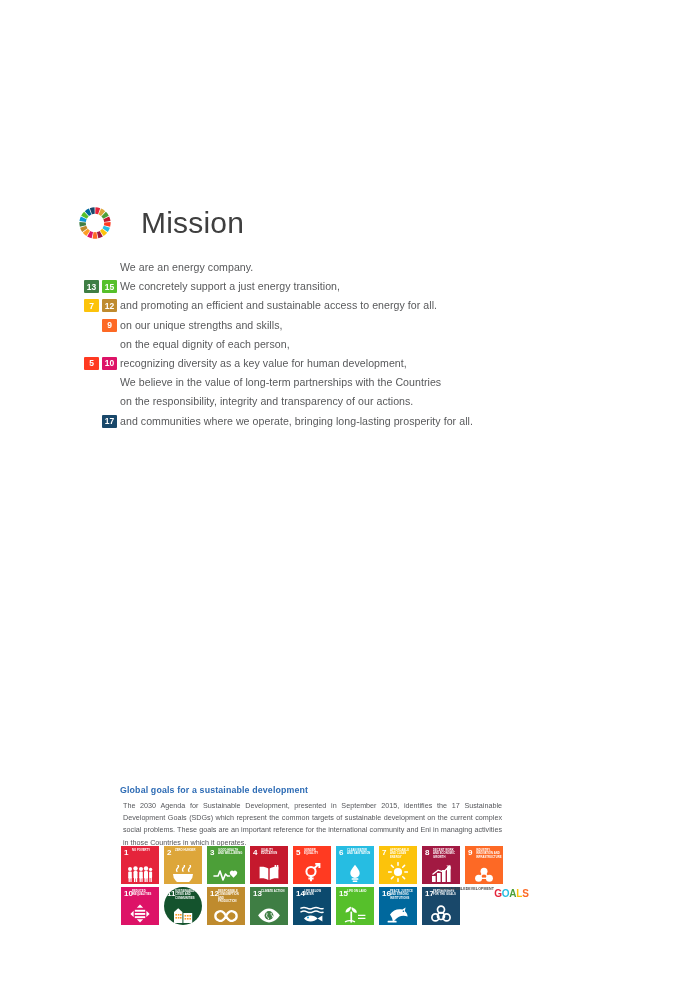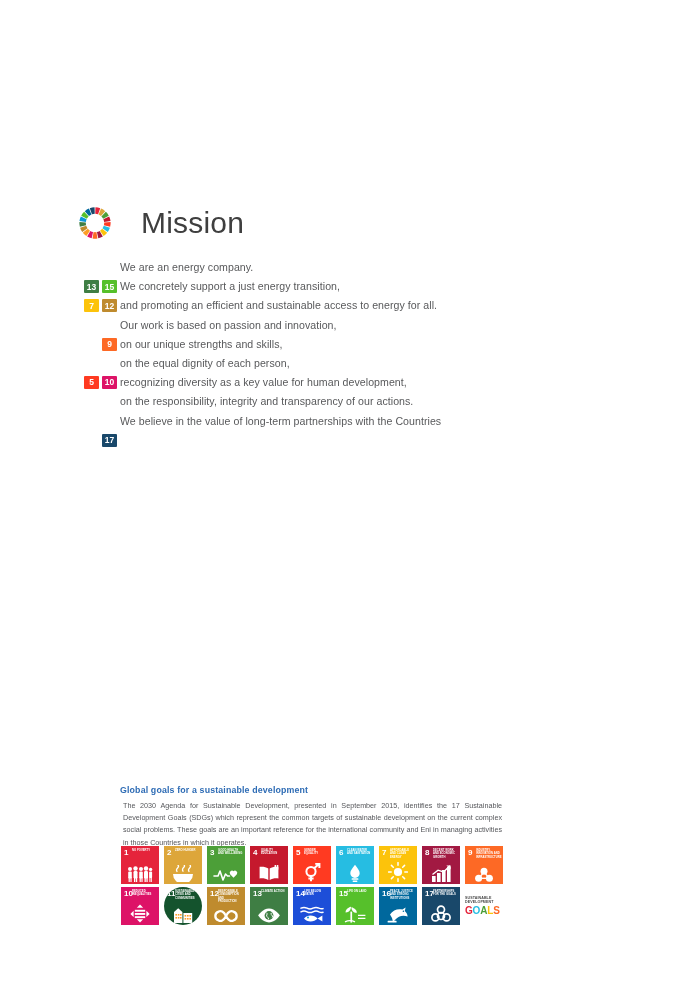--- a/index.html
+++ b/index.html
@@ -145,21 +145,21 @@
     bottom: 2px;
     transform: translateX(-50%);
   }
 
   
   #sdg-logo-tile {
     width: 38px;
     height: 38px;
     position: relative;
     display: flex;
-    flex-direction: column;
+    flex-direction: row;
     justify-content: center;
   }
   #sdg-logo-tile .logo-line {
     font-size: 3.6px;
     font-weight: 700;
     color: #4a4a4a;
     line-height: 4.4px;
     letter-spacing: 0.1px;
     text-transform: uppercase;
   }
@@ -213,52 +213,49 @@
       <div class="stmt-text">We concretely support a just energy transition,</div>
     </div>
     <div class="stmt-row">
       <div class="badge-col">
         <span class="sdg-badge" style="background: rgb(252, 195, 11);">7</span>
         <span class="sdg-badge" style="background: rgb(191, 139, 46);">12</span>
       </div>
       <div class="stmt-text">and promoting an efficient and sustainable access to energy for all.</div>
     </div>
     <div class="stmt-row">
-      <div class="badge-col"></div>
-      <div class="stmt-text">Our work is based on passion and innovation,</div>
-    </div>
-    <div class="stmt-row">
       <div class="badge-col">
         <span class="sdg-badge" style="background: rgb(253, 105, 37);">9</span>
       </div>
       <div class="stmt-text">on our unique strengths and skills,</div>
     </div>
     <div class="stmt-row">
       <div class="badge-col"></div>
       <div class="stmt-text">on the equal dignity of each person,</div>
     </div>
     <div class="stmt-row">
       <div class="badge-col">
         <span class="sdg-badge" style="background: rgb(255, 58, 33);">5</span>
         <span class="sdg-badge" style="background: rgb(221, 19, 103);">10</span>
       </div>
       <div class="stmt-text">recognizing diversity as a key value for human development,</div>
     </div>
     <div class="stmt-row">
       <div class="badge-col"></div>
+      <div class="stmt-text">We believe in the value of long-term partnerships with the Countries</div>
+    </div>
+    <div class="stmt-row">
+      <div class="badge-col"></div>
       <div class="stmt-text">on the responsibility, integrity and transparency of our actions.</div>
-    </div>
-    <div class="stmt-row">
-      <div class="badge-col"></div>
-      <div class="stmt-text">We believe in the value of long-term partnerships with the Countries</div>
     </div>
     <div class="stmt-row">
       <div class="badge-col">
         <span class="sdg-badge" style="background: rgb(25, 72, 106);">17</span>
       </div>
+      <div class="stmt-text">and communities where we operate, bringing long-lasting prosperity for all.</div>
     </div>
   </div>
 
 <div id="global-goals">
   <p id="global-goals-heading">Global goals for a sustainable development</p>
   <p id="global-goals-body">The 2030 Agenda for Sustainable Development, presented in September 2015, identifies the 17 Sustainable Development Goals (SDGs) which represent the common targets of sustainable development on the current complex social problems. These goals are an important reference for the international community and Eni in managing activities in those Countries in which it operates.</p>
 </div>
 
 <div id="sdg-grid">
     <div class="sdg-tile" style="background: rgb(229, 36, 59);"><span class="tile-num">1</span><span class="tile-label">NO POVERTY</span><span><svg width="26" height="16" viewBox="0 0 26 16">
@@ -386,21 +383,21 @@
             <path d="M12 7 C9.6 2.2 6.8 1.4 4.6 2.6 A4.6 4.6 0 0 0 4.6 11.4 C6.8 12.6 9.6 11.8 12 7 C14.4 2.2 17.2 1.4 19.4 2.6 A4.6 4.6 0 0 1 19.4 11.4 C17.2 12.6 14.4 11.8 12 7 z"></path>
           </g>
         </svg></span></div>
     <div class="sdg-tile" style="background: rgb(63, 126, 68);"><span class="tile-num">13</span><span class="tile-label">CLIMATE ACTION</span><span><svg width="24" height="15" viewBox="0 0 24 15">
           <g fill="#fff">
             <path d="M12 0.6 C5.6 0.6 1.2 7.5 1.2 7.5 S5.6 14.4 12 14.4 S22.8 7.5 22.8 7.5 S18.4 0.6 12 0.6 z"></path>
             <circle cx="12" cy="7.5" r="4.4" fill="#3f7e44"></circle>
             <path d="M9.2 4.6 q1.6 1 0.6 2.4 q-1 1.4 0.6 2 q1.6 0.6 1 2.4 M14.4 4.9 q-1.2 1.6 0.4 2.2 q1.6 0.6 0.4 2.4" stroke="#fff" stroke-width="0.9" fill="none"></path>
           </g>
         </svg></span></div>
-    <div class="sdg-tile" style="background: #1d4ed8;"><span class="tile-num">14</span><span class="tile-label">LIFE BELOW WATER</span><span><svg width="24" height="17" viewBox="0 0 24 17">
+    <div class="sdg-tile" style="background: #0c4a6e;"><span class="tile-num">14</span><span class="tile-label">LIFE BELOW WATER</span><span><svg width="24" height="17" viewBox="0 0 24 17">
           <g fill="#fff">
             <path d="M1 2.2 q3-1.6 6 0 q3 1.6 6 0 q3-1.6 6 0 q2 1 4 0.4" stroke="#fff" stroke-width="1.5" fill="none" stroke-linecap="round"></path>
             <path d="M1 5.8 q3-1.6 6 0 q3 1.6 6 0 q3-1.6 6 0 q2 1 4 0.4" stroke="#fff" stroke-width="1.5" fill="none" stroke-linecap="round"></path>
             <path d="M4 12.5 C7 8.6 14 8.6 17.6 12.5 C14 16.4 7 16.4 4 12.5 z"></path>
             <path d="M17.6 12.5 L22.4 9.4 v6.2 z"></path>
             <circle cx="8" cy="11.6" r="1" fill="#0a97d9"></circle>
           </g>
         </svg></span></div>
     <div class="sdg-tile" style="background: rgb(86, 192, 43);"><span class="tile-num">15</span><span class="tile-label">LIFE ON LAND</span><span><svg width="22" height="17" viewBox="0 0 22 17">
           <g fill="#fff">

